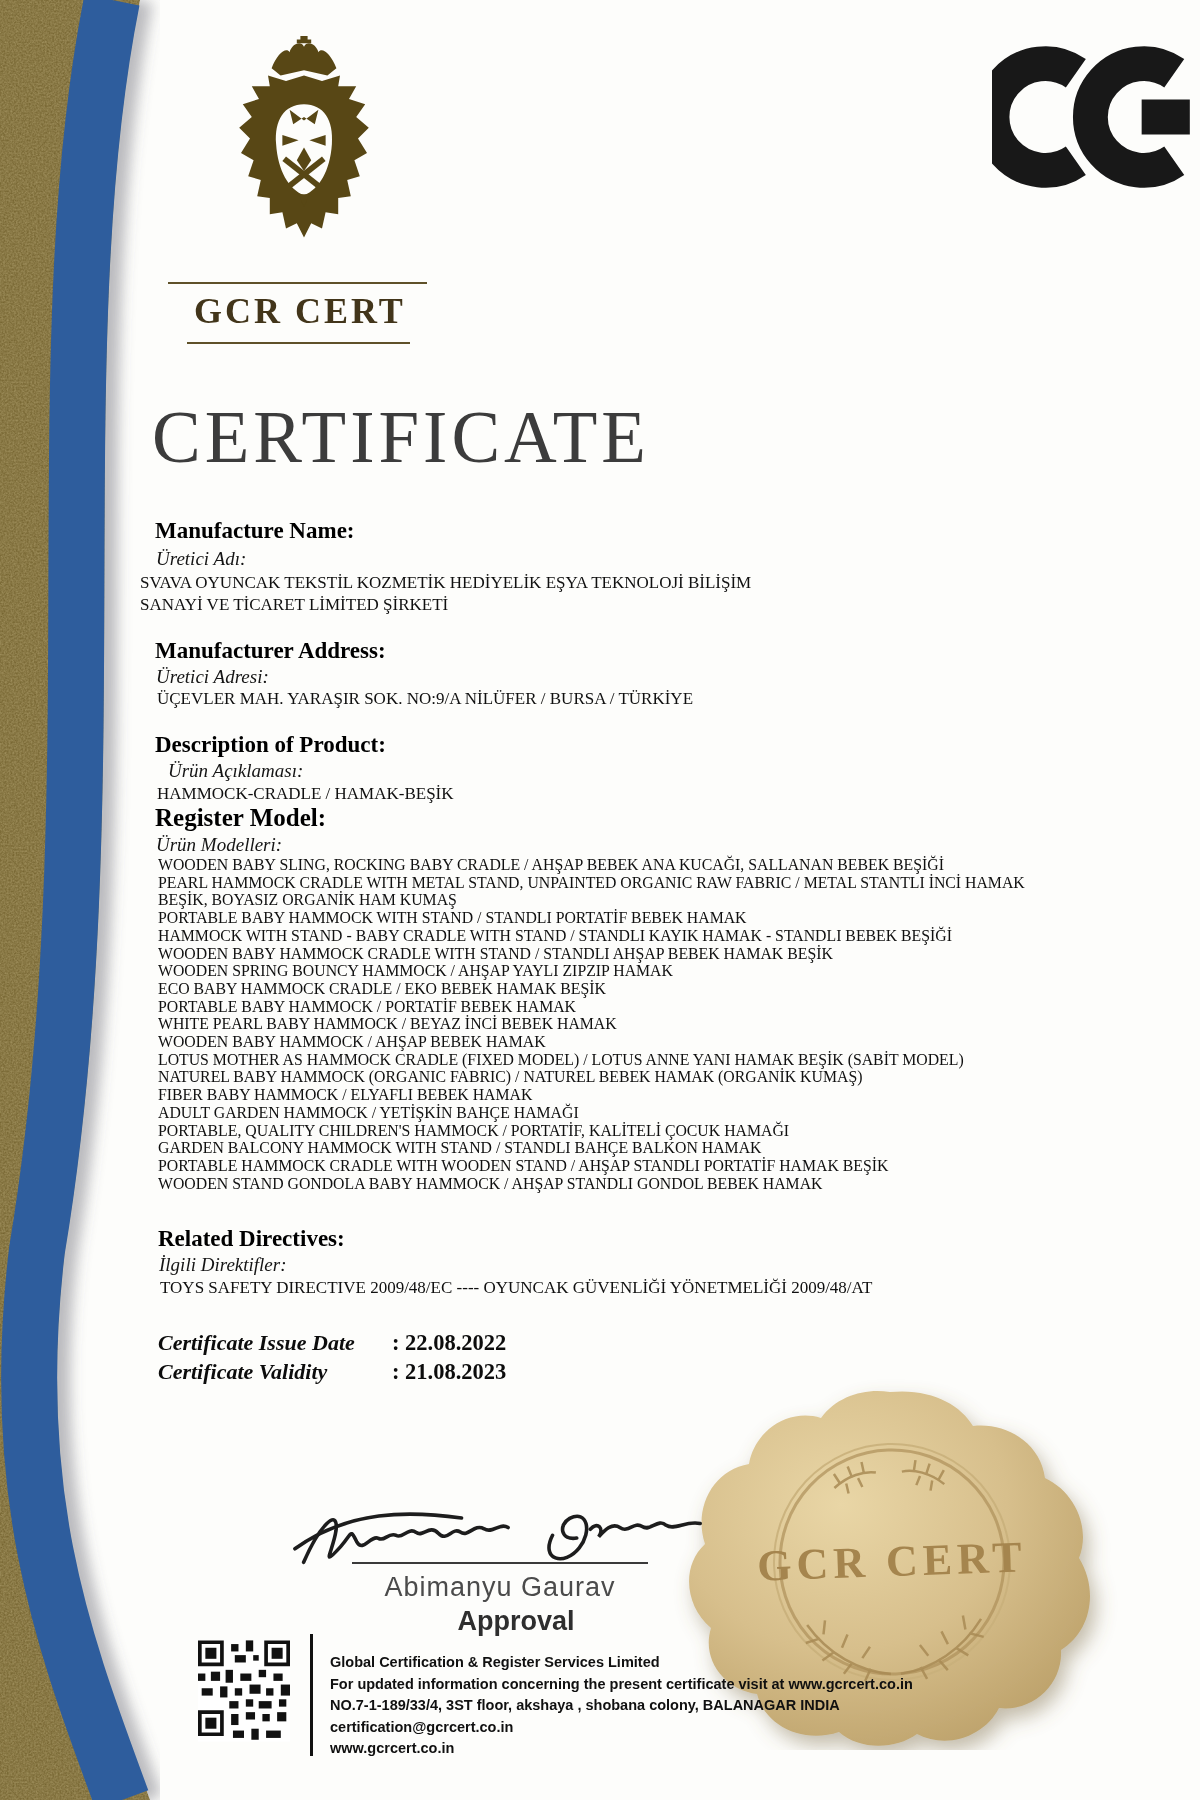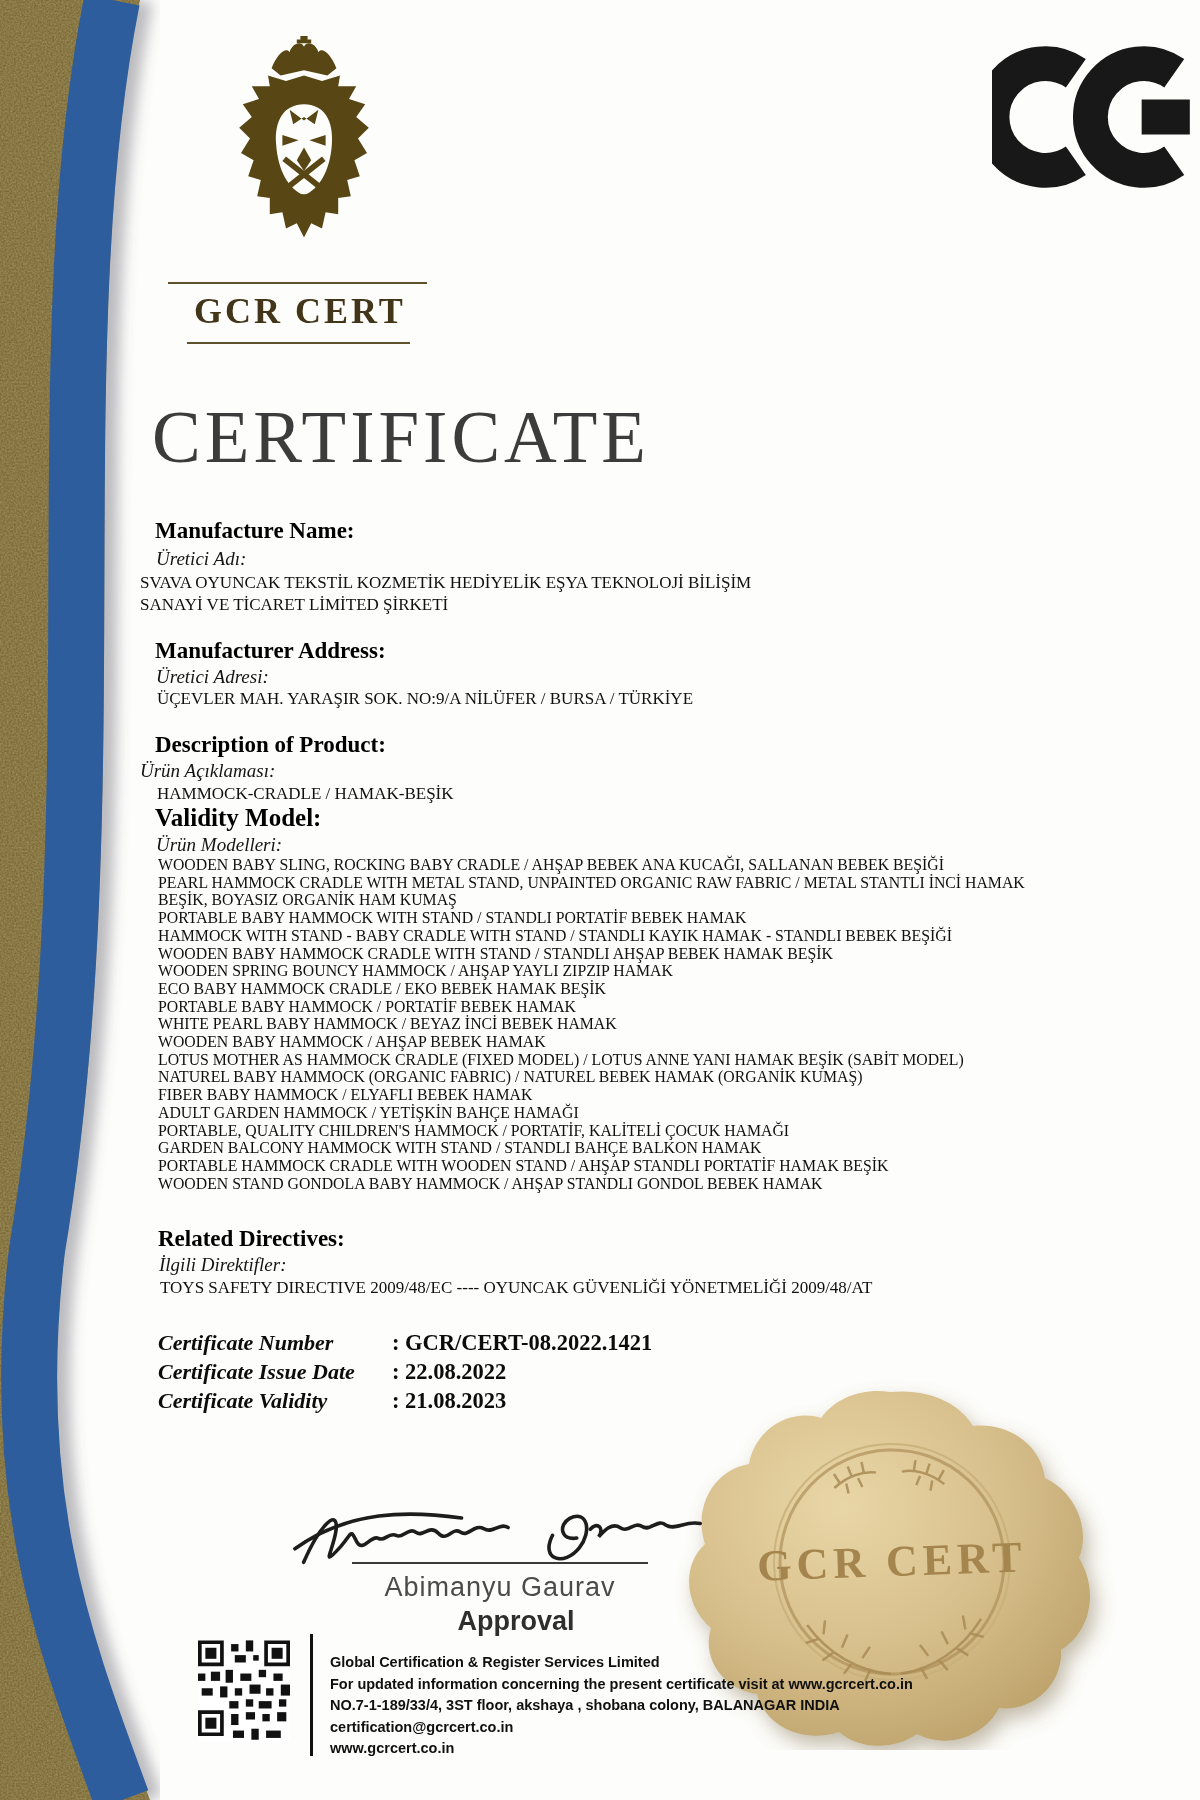--- a/index.html
+++ b/index.html
@@ -124,26 +124,26 @@
         <div class="sec-line">SANAYİ VE TİCARET LİMİTED ŞİRKETİ</div>
       </div>
 
     <div class="sec-head" style="left:155px;top:638px;">Manufacturer Address:</div>
     <div class="sec-sub" style="left:156px;top:666px;">Üretici Adresi:</div>
     <div class="sec-lines" style="left:157px;top:688px;">
         <div class="sec-line">ÜÇEVLER MAH. YARAŞIR SOK. NO:9/A NİLÜFER / BURSA / TÜRKİYE</div>
       </div>
 
     <div class="sec-head" style="left:155px;top:732px;">Description of Product:</div>
-    <div class="sec-sub" style="left:140px;top:760px;">Ürün Açıklaması:</div>
+    <div class="sec-sub" style="left:168px;top:760px;">Ürün Açıklaması:</div>
     <div class="sec-lines" style="left:157px;top:783px;">
         <div class="sec-line">HAMMOCK-CRADLE / HAMAK-BEŞİK</div>
       </div>
 
-    <div class="sec-head" style="left:155px;top:804px;font-size:25px;">Validity Model:</div>
+    <div class="sec-head" style="left:155px;top:804px;font-size:25px;">Register Model:</div>
     <div class="sec-sub" style="left:156px;top:834px;">Ürün Modelleri:</div>
     <div class="model-lines" style="left:158px;top:856px;">
         <div class="">WOODEN BABY SLING, ROCKING BABY CRADLE / AHŞAP BEBEK ANA KUCAĞI, SALLANAN BEBEK BEŞİĞİ</div>
         <div class="">PEARL HAMMOCK CRADLE WITH METAL STAND, UNPAINTED ORGANIC RAW FABRIC / METAL STANTLI İNCİ HAMAK</div>
         <div class="">BEŞİK, BOYASIZ ORGANİK HAM KUMAŞ</div>
         <div class="">PORTABLE BABY HAMMOCK WITH STAND / STANDLI PORTATİF BEBEK HAMAK</div>
         <div class="">HAMMOCK WITH STAND - BABY CRADLE WITH STAND / STANDLI KAYIK HAMAK - STANDLI BEBEK BEŞİĞİ</div>
         <div class="">WOODEN BABY HAMMOCK CRADLE WITH STAND / STANDLI AHŞAP BEBEK HAMAK BEŞİK</div>
         <div class="">WOODEN SPRING BOUNCY HAMMOCK / AHŞAP YAYLI ZIPZIP HAMAK</div>
         <div class="">ECO BABY HAMMOCK CRADLE / EKO BEBEK HAMAK BEŞİK</div>
@@ -160,24 +160,20 @@
         <div class="">WOODEN STAND GONDOLA BABY HAMMOCK / AHŞAP STANDLI GONDOL BEBEK HAMAK</div>
       </div>
 
     <div class="sec-head" style="left:158px;top:1226px;">Related Directives:</div>
     <div class="sec-sub" style="left:159px;top:1254px;">İlgili Direktifler:</div>
     <div class="sec-lines" style="left:160px;top:1277px;">
         <div class="sec-line">TOYS SAFETY DIRECTIVE 2009/48/EC ---- OYUNCAK GÜVENLİĞİ YÖNETMELİĞİ 2009/48/AT</div>
       </div>
 
     <div class="cert-rows">
-      <div class="cert-row">
-        <span class="cert-label">Certificate Number</span>
-        <span class="cert-value">: GCR/CERT-08.2022.1421</span>
-      </div>
       <div class="cert-row">
         <span class="cert-label">Certificate Issue Date</span>
         <span class="cert-value">: 22.08.2022</span>
       </div>
       <div class="cert-row">
         <span class="cert-label">Certificate Validity</span>
         <span class="cert-value">: 21.08.2023</span>
       </div>
     </div>
 

